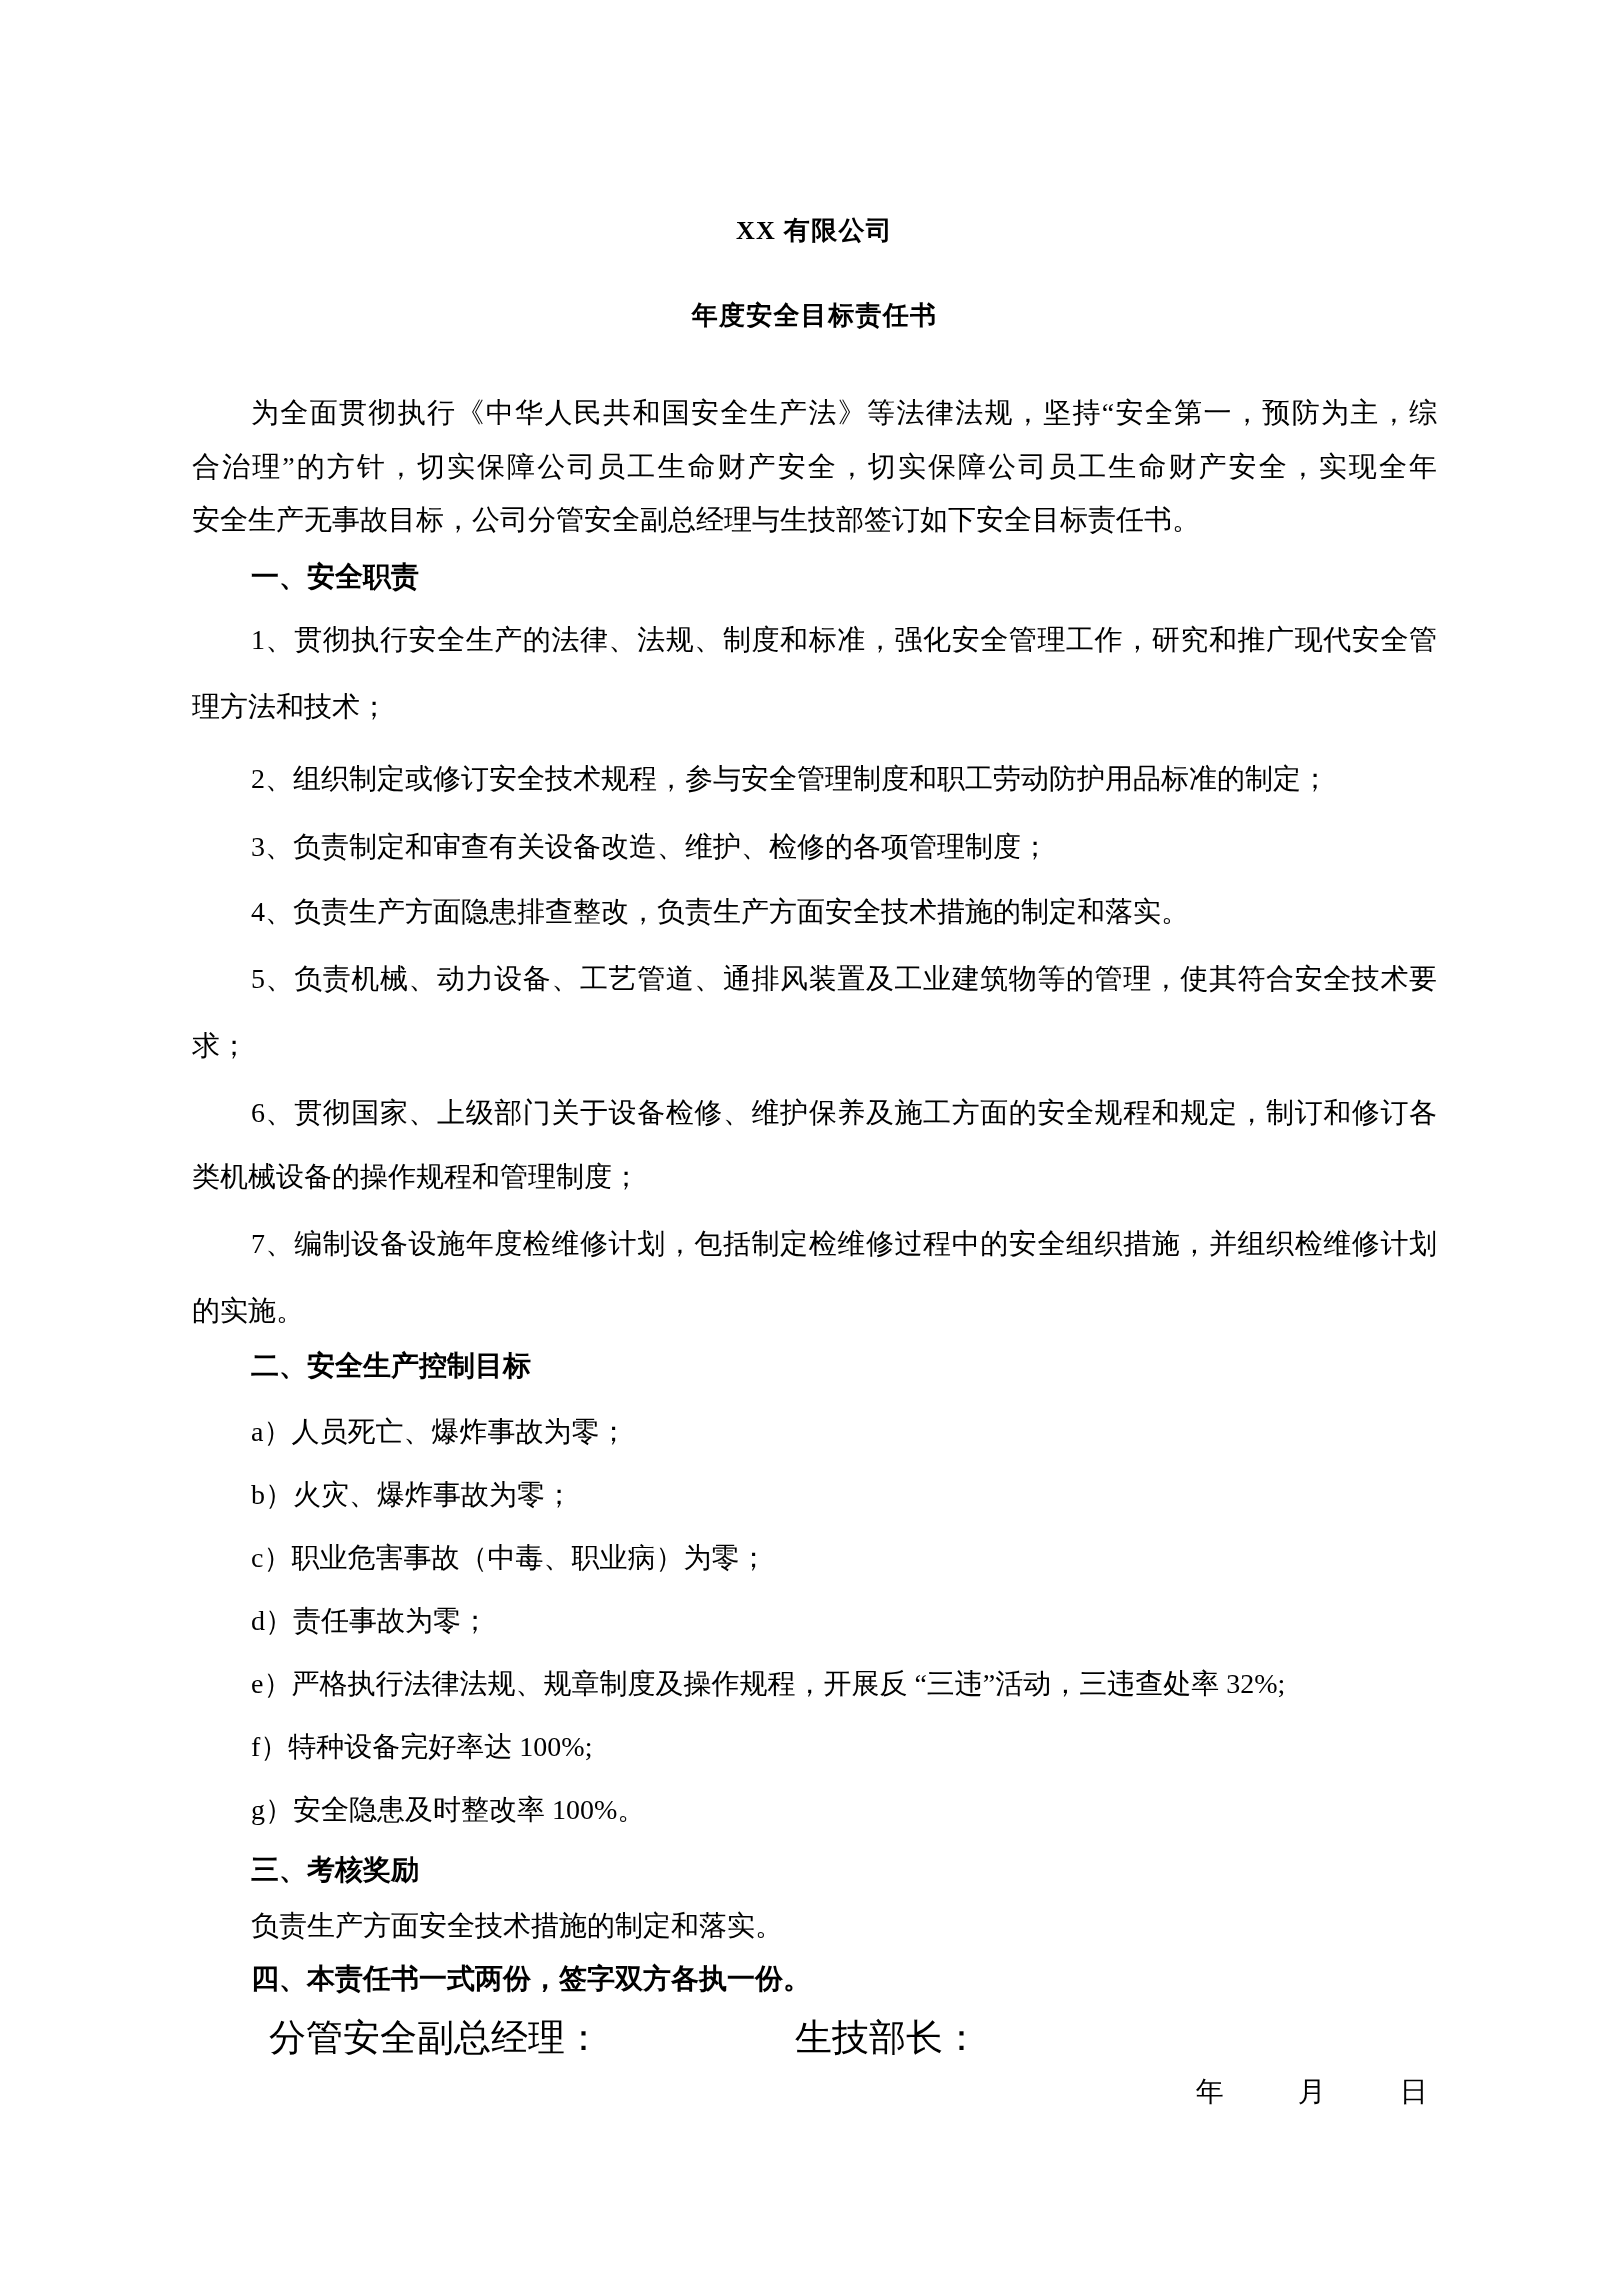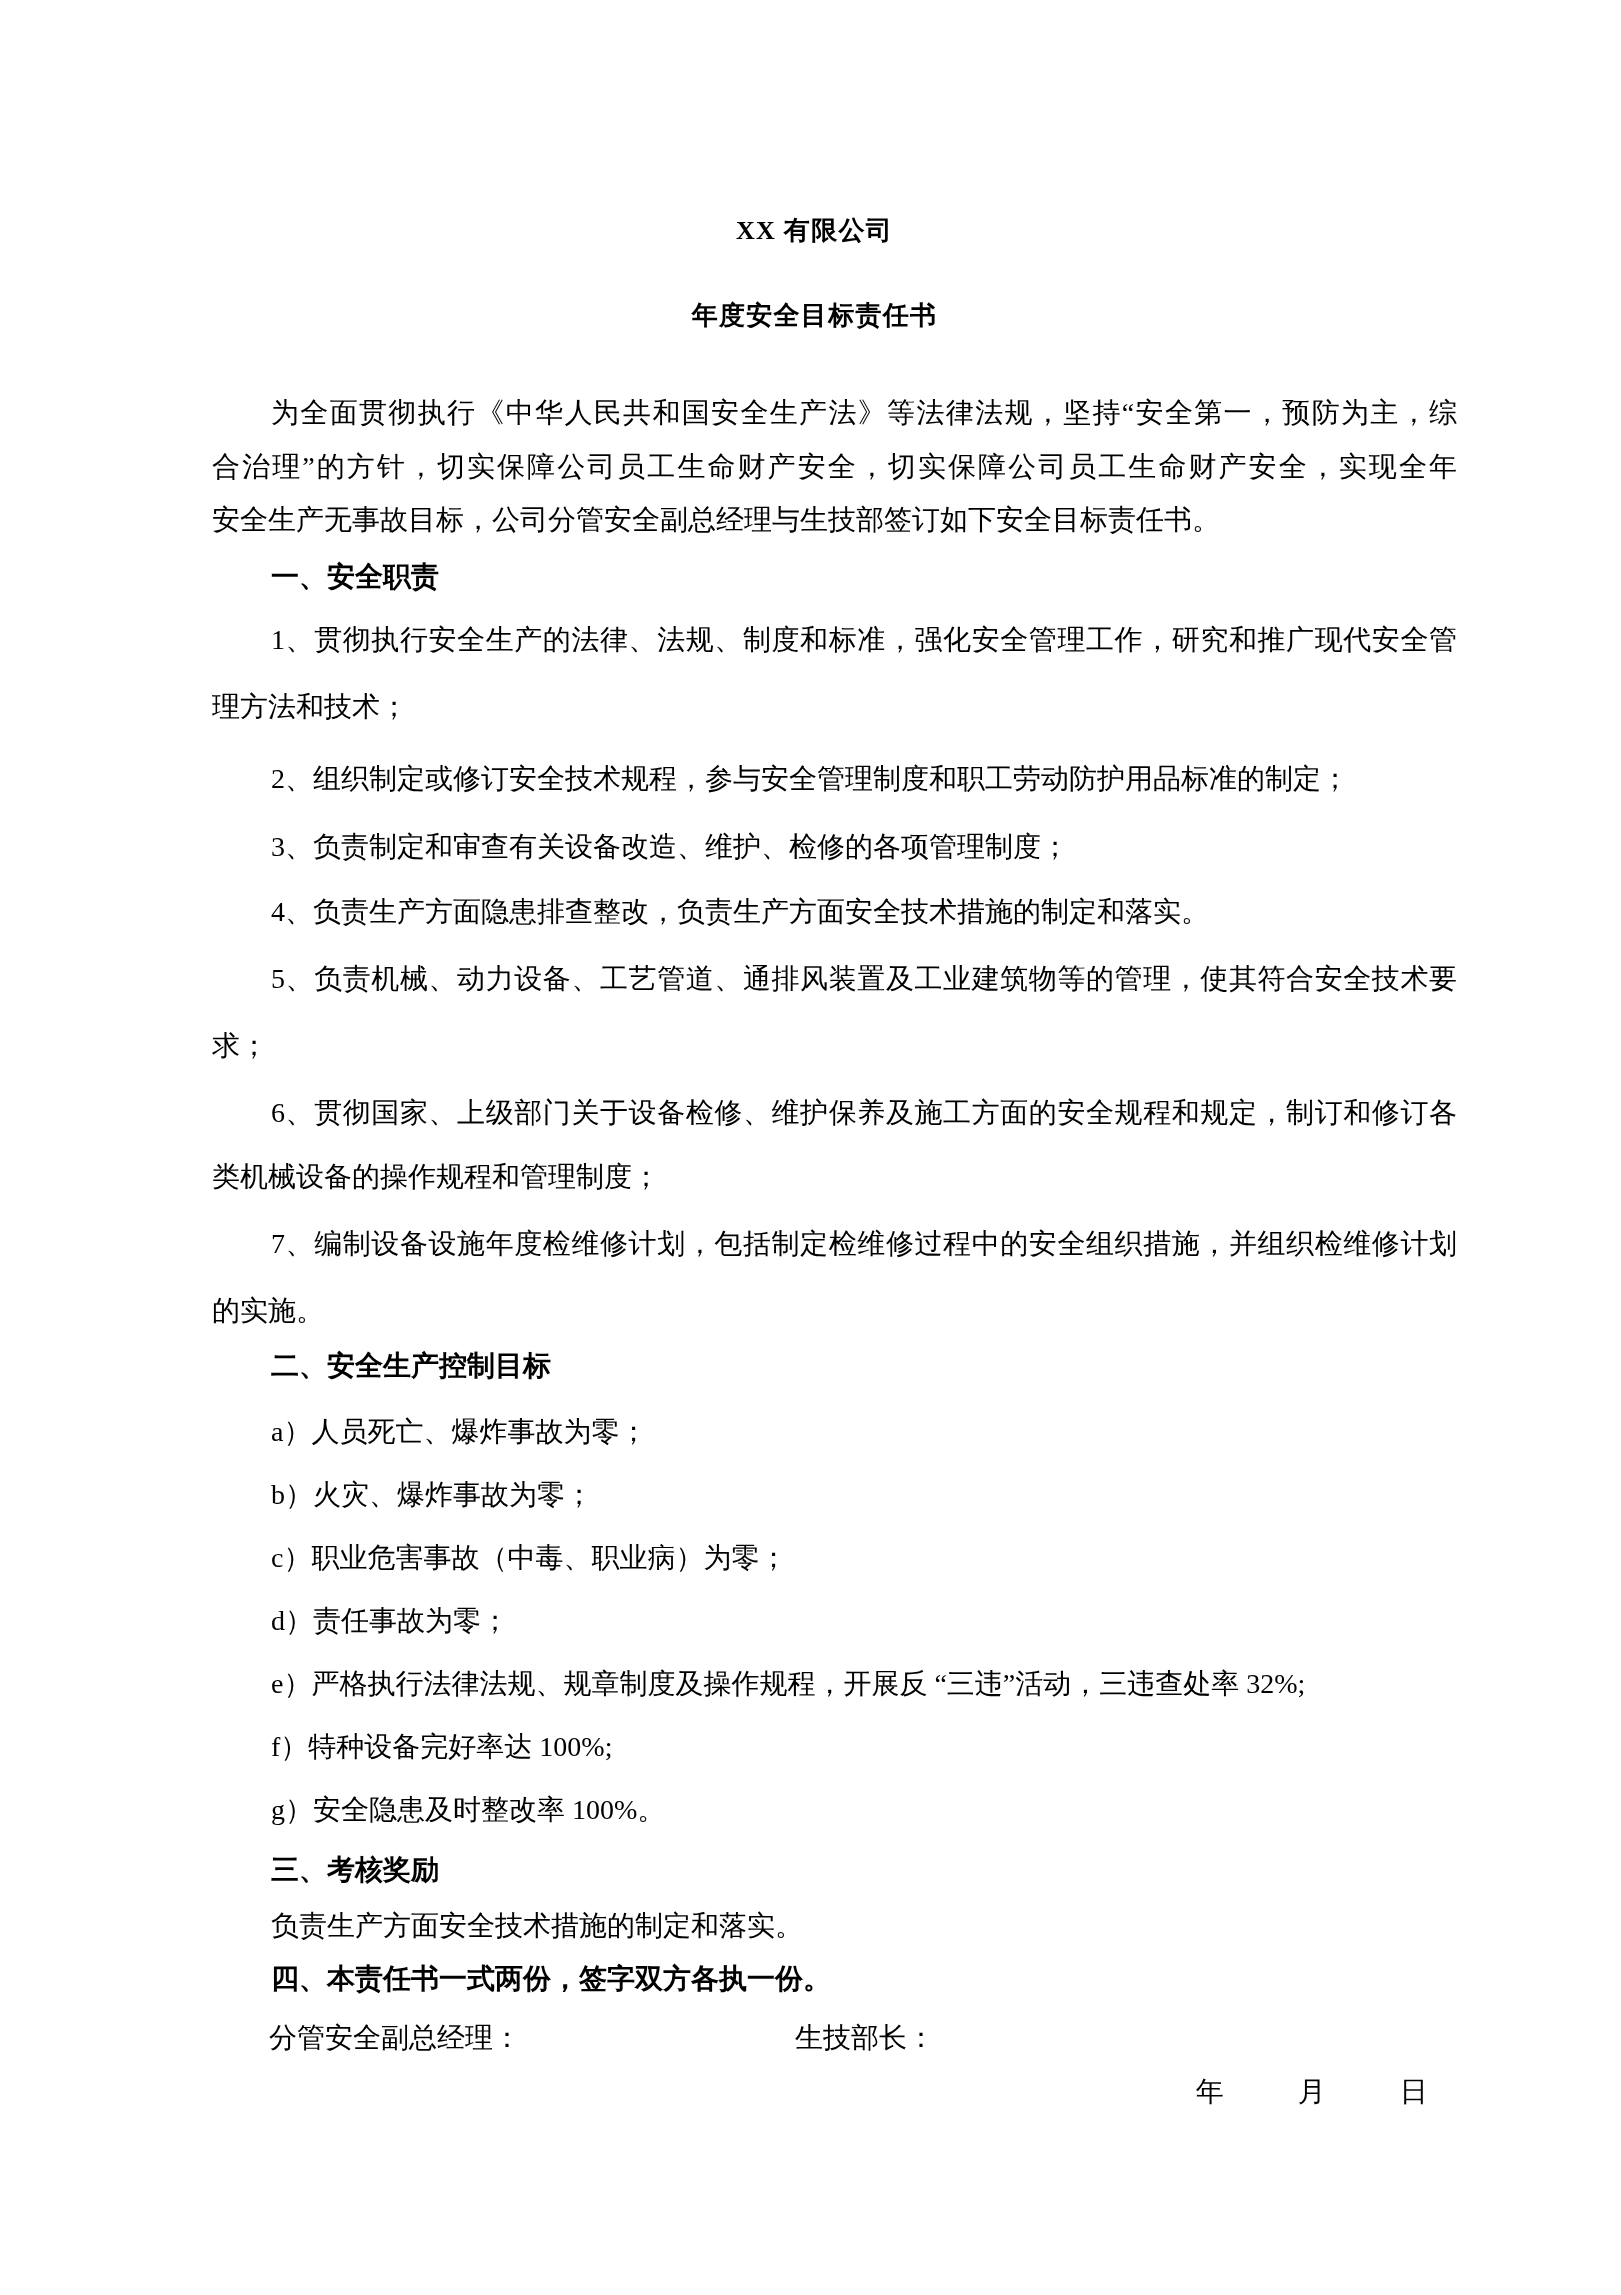--- a/index.html
+++ b/index.html
@@ -18,21 +18,20 @@
   }
   .ln {
     position: absolute;
     left: 192px;
     width: 1245px;
     height: 39px;
     line-height: 39px;
     font-size: 28px;
     white-space: nowrap;
     box-sizing: border-box;
-    margin-left: 20px;
   }
   .ind { padding-left: 59px; }
   .jfull {
     white-space: normal;
     text-align: justify;
     text-align-last: justify;
   }
   .b { font-weight: 700; }
   .title {
     position: absolute;
@@ -44,21 +43,21 @@
     font-size: 26px;
     font-weight: 700;
     letter-spacing: 1.3px;
   }
   .sig-line {
     position: absolute;
     left: 192px;
     width: 1245px;
     height: 39px;
     line-height: 39px;
-    font-size: 28px;
+    font-size: 37px;
   }
   .sig-line .sig-left  { position: absolute; left: 77px; white-space: nowrap; }
   .sig-line .sig-right { position: absolute; left: 603px; white-space: nowrap; }
   .date-line {
     position: absolute;
     left: 192px;
     top: 2072px;
     width: 1245px;
     height: 39px;
     line-height: 39px;

